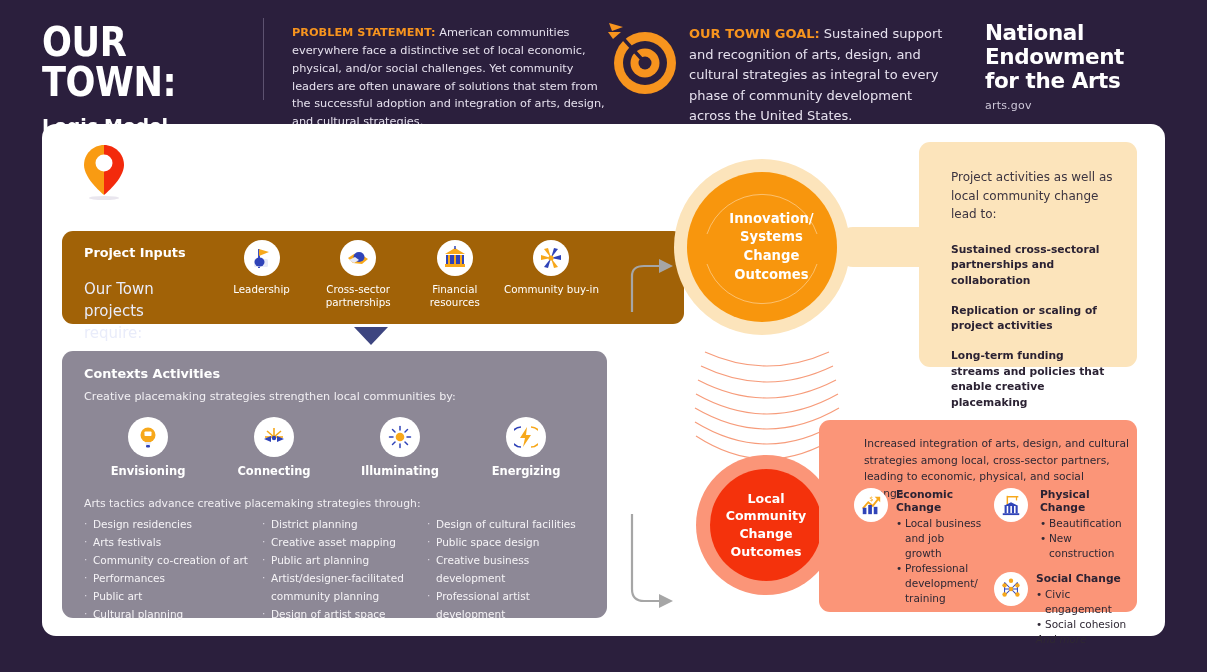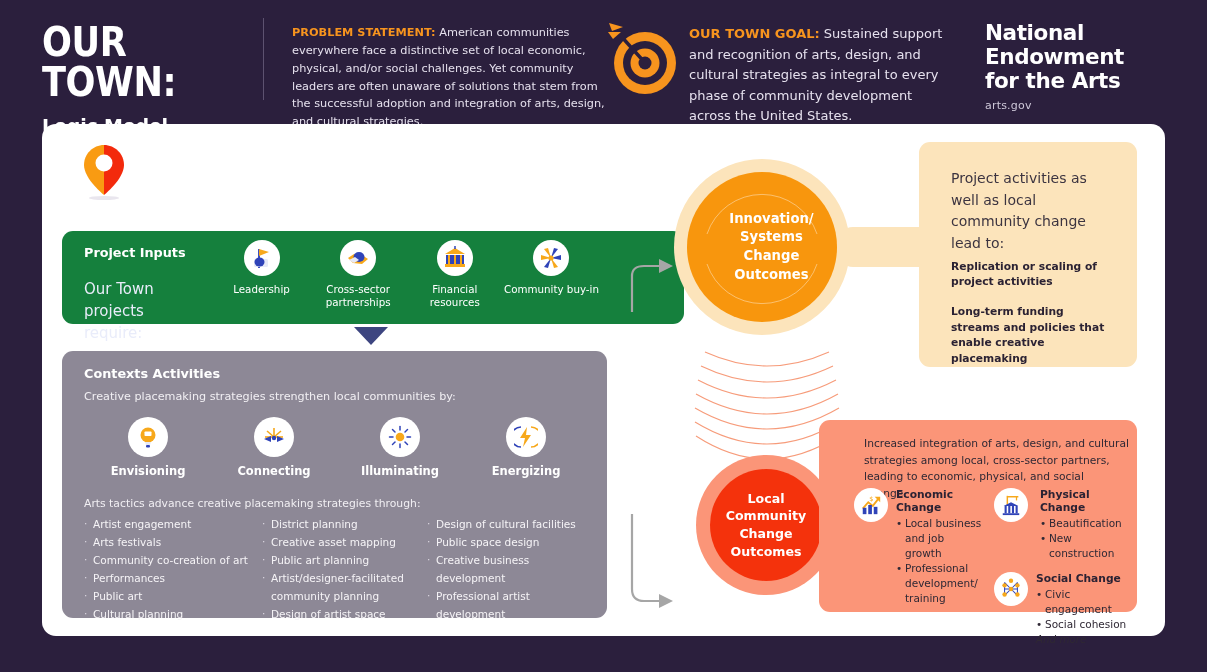--- a/index.html
+++ b/index.html
@@ -52,21 +52,21 @@
   
   .pcc { position: absolute; left: 103px; top: 25px; width: 450px; }
   .pcc-title { color: #2b2233; font-size: 12.8px; font-weight: 700; margin-bottom: 5px; }
   .pcc-body { color: #40384c; font-size: 11.3px; line-height: 1.62; }
   .pin-icon { position: absolute; left: 40px; top: 19px; width: 44px; height: 58px; }
 
   
   .inputs-panel {
     position: absolute; left: 20px; top: 107px;
     width: 622px; height: 93px;
-    background: #15803d; border-radius: 11px;
+    background: #a16207; border-radius: 11px;
   }
   .inputs-title { position: absolute; left: 22px; top: 14px; color: #ffffff; font-size: 12.8px; font-weight: 700; }
   .inputs-sub { position: absolute; left: 22px; top: 48px; width: 110px; color: #e9ecfa; font-size: 15px; line-height: 1.45; }
   .input-items { position: absolute; left: 152px; top: 9px; width: 385px; display: flex; justify-content: space-between; }
   .input-item { width: 95px; text-align: center; }
   .circ-icon {
     width: 36px; height: 36px; border-radius: 50%; background: #ffffff;
     margin: 0 auto 7px; display: flex; align-items: center; justify-content: center;
   }
   .input-label { color: #ffffff; font-size: 10.3px; line-height: 1.3; }
@@ -143,21 +143,21 @@
     position: absolute; left: 780px; top: 381px; width: 120px; height: 40px;
     background: #fb9578; border-radius: 16px;
   }
 
   
   .panel-cream {
     position: absolute; left: 877px; top: 18px; width: 218px; height: 225px;
     background: #fce4bb; border-radius: 11px;
   }
   .pc-inner { position: absolute; left: 32px; top: 26px; width: 165px; }
-  .pc-lead { color: #3c3440; font-size: 14px; line-height: 1.55; margin-bottom: 4px; }
+  .pc-lead { color: #3c3440; font-size: 12px; line-height: 1.55; margin-bottom: 18px; }
   .pc-bold { color: #2b2233; font-size: 10.7px; font-weight: 700; line-height: 1.46; margin-bottom: 14px; }
 
   
   .panel-salmon {
     position: absolute; left: 777px; top: 296px; width: 318px; height: 192px;
     background: #fb9578; border-radius: 11px;
   }
   .ps-lead { position: absolute; left: 45px; top: 16px; width: 265px; color: #2f2834; font-size: 10.7px; line-height: 1.55; }
   .ps-cols { position: absolute; left: 35px; top: 68px; width: 275px; display: flex; justify-content: space-between; }
   .ps-group { display: flex; gap: 8px; }
@@ -352,21 +352,21 @@
             </svg>
           </div>
           <div class="act-label">Energizing</div>
         </div>
       </div>
 
       <div class="tactics-intro">Arts tactics advance creative placemaking strategies through:</div>
 
       <div class="tactics-cols">
         <div class="tac-col c1">
-          <div class="tac-li">Artist engagement</div>
+          <div class="tac-li">Design residencies</div>
           <div class="tac-li">Arts festivals</div>
           <div class="tac-li">Community co-creation of art</div>
           <div class="tac-li">Performances</div>
           <div class="tac-li">Public art</div>
           <div class="tac-li">Cultural planning</div>
         </div>
         <div class="tac-col c2">
           <div class="tac-li">District planning</div>
           <div class="tac-li">Creative asset mapping</div>
           <div class="tac-li">Public art planning</div>
@@ -436,20 +436,21 @@
           <div>Community</div>
           <div>Change</div>
           <div>Outcomes</div>
         </div>
       </div>
     </div>
 
     <div class="panel-cream">
       <div class="pc-inner">
         <div class="pc-lead">Project activities as well as local community change lead to:</div>
+        <div class="pc-bold">Sustained cross-sectoral partnerships and collaboration</div>
         <div class="pc-bold">Replication or scaling of project activities</div>
         <div class="pc-bold">Long-term funding streams and policies that enable creative placemaking</div>
       </div>
     </div>
 
     <div class="panel-salmon">
       <div class="ps-lead">Increased integration of arts, design, and cultural strategies among local, cross-sector partners, leading to economic, physical, and social change.</div>
       <div class="ps-cols">
 
         <div class="ps-colA">

